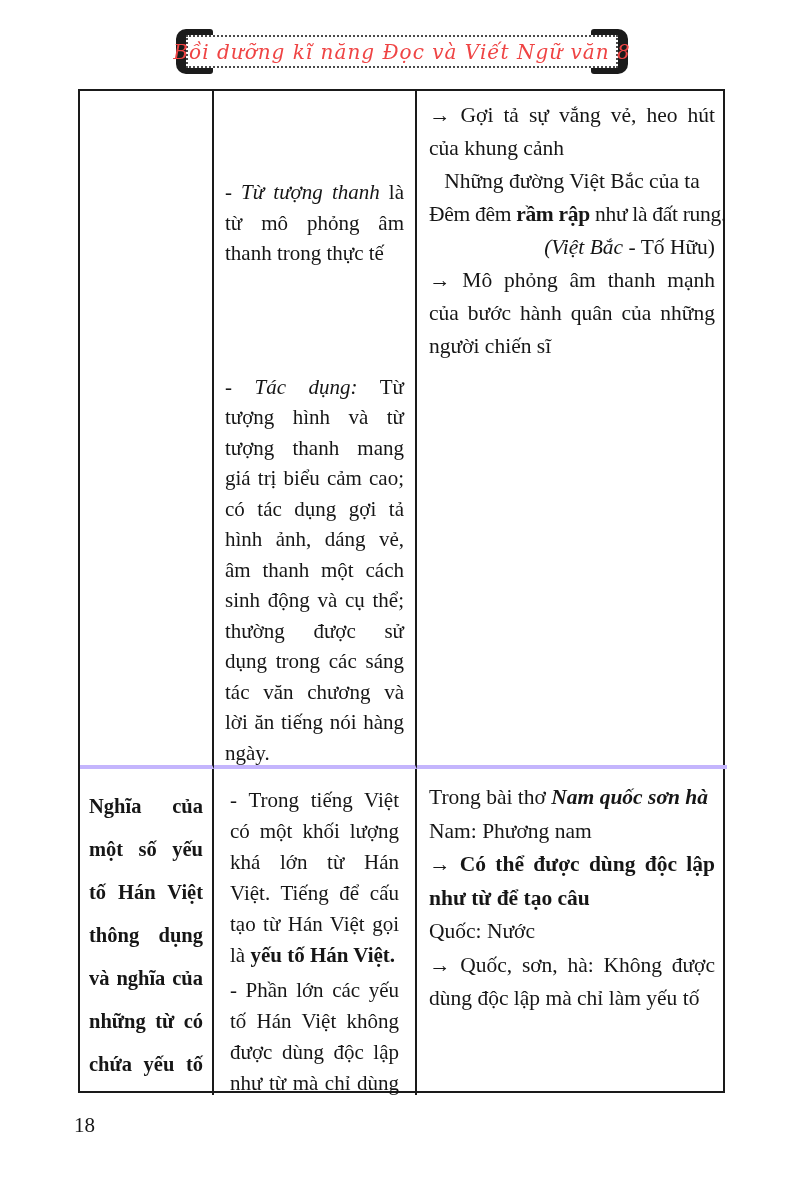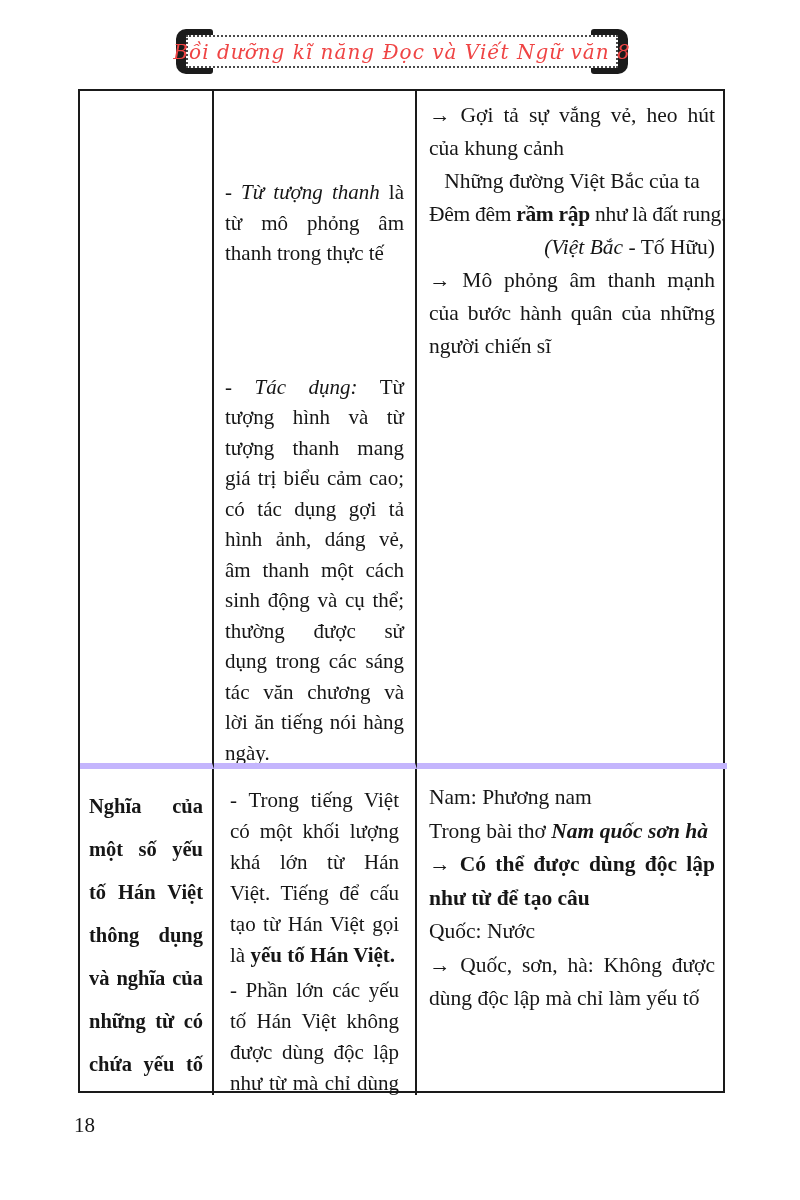--- a/index.html
+++ b/index.html
@@ -22,21 +22,21 @@
     font-style:italic;font-size:20px;letter-spacing:1px;color:#ef4444;
     white-space:nowrap;
   }
   
   .doc-table{
     position:absolute;left:78px;top:89px;width:647px;height:1004px;
     display:grid;grid-template-columns:134px 203px 310px;grid-template-rows:678px 326px;
     border:2px solid #1a1a1a;box-sizing:border-box;
   }
   .cell{
-    border-right:2px solid #1a1a1a;border-bottom:6px solid #c4b5fd;
+    border-right:2px solid #1a1a1a;border-bottom:4px solid #c4b5fd;
     box-sizing:border-box;overflow:hidden;font-size:21px;line-height:30.5px;
   }
   .cell.last-col{border-right:none;}
   .cell.last-row{border-bottom:none;}
   .cell p{margin:0;}
   .just{text-align:justify;}
   .just-all{text-align:justify;text-align-last:justify;}
   .c-r1c2{padding:8px 11px;}
   .c-r1c2 .p1{margin-top:78px;}
   .c-r1c2 .p2{margin-top:103px;}
@@ -85,22 +85,22 @@
   <div class="cell c-r2c1 last-row">
     <p class="just">Nghĩa của một số yếu tố Hán Việt thông dụng và nghĩa của những từ có chứa yếu tố Hán Việt đó</p>
   </div>
 
   <div class="cell c-r2c2 last-row">
     <p class="p1 just"><span>- Trong tiếng Việt có một khối lượng khá lớn từ Hán Việt. Tiếng để cấu tạo từ Hán Việt gọi là </span><span class="bd">yếu tố Hán Việt.</span></p>
     <p class="p2 just-all">- Phần lớn các yếu tố Hán Việt không được dùng độc lập như từ mà chỉ dùng để tạo</p>
   </div>
 
   <div class="cell c-r2c3 last-col last-row">
+    <div><span>Trong bài thơ  </span><span class="bdit">Nam quốc sơn hà</span></div>
     <div>Nam: Phương nam</div>
-    <div><span>Trong bài thơ  </span><span class="bdit">Nam quốc sơn hà</span></div>
     <p class="just"><span>→ </span><span class="bd">Có thể được dùng độc lập như từ để tạo câu</span></p>
     <div>Quốc: Nước</div>
     <p class="just">→ Quốc, sơn, hà: Không được dùng độc lập mà chỉ làm yếu tố</p>
   </div>
 
 </div>
 
 <div class="page-num">18</div>
 
 </body></html>

